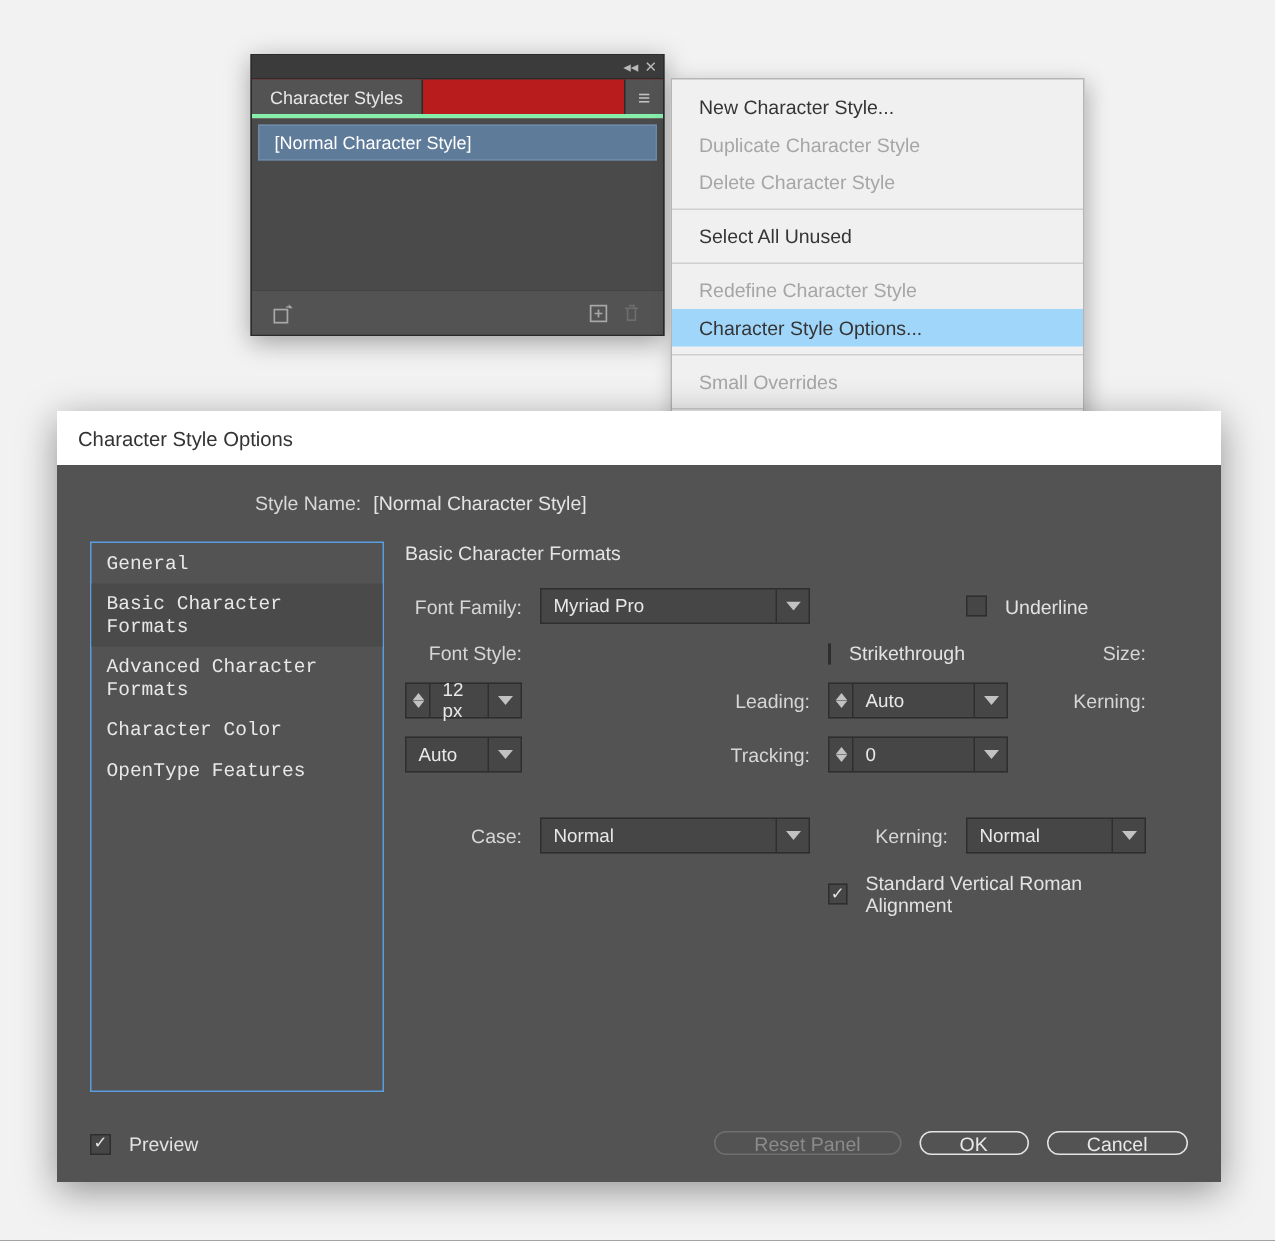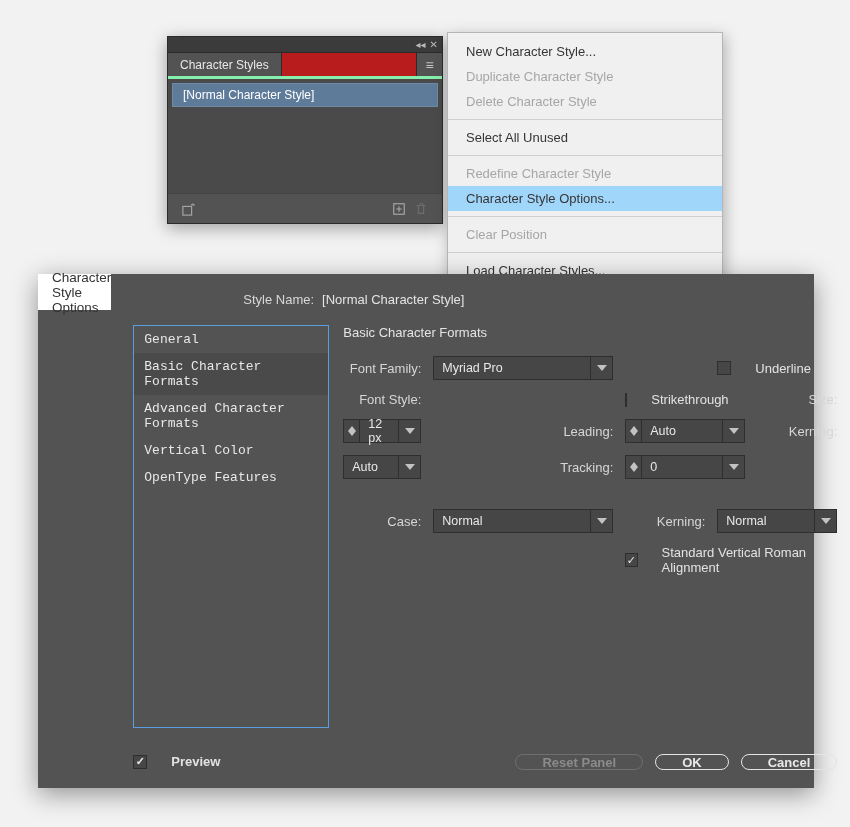--- a/index.html
+++ b/index.html
@@ -39,37 +39,37 @@
     height: 30px; display: flex; align-items: center; padding: 0 10px;
     border-top: 1px solid #444; background: #535353;
   }
   .panel-footer .spacer { flex: 1; }
   .foot-icn { width: 22px; height: 22px; display:flex; align-items:center; justify-content:center; color:#a8a8a8; cursor:pointer; }
   .foot-icn.disabled { color:#6d6d6d; cursor:default; }
   .foot-icn svg { width:14px; height:14px; }
 
   
   .menu {
-    position: absolute; left: 447px; top: 32px; width: 276px;
+    position: absolute; left: 447px; top: 52px; width: 276px;
     background: #f0f0f0; border: 1px solid #b5b5b5;
     box-shadow: 2px 4px 14px rgba(0,0,0,.28);
     padding: 6px 0; font-size: 13px;
   }
   .menu-item {
     padding: 5px 18px; color: #353535; cursor: pointer;
   }
   .menu-item.disabled { color: #a6a6a6; cursor: default; }
   .menu-item.highlight { background: #a1d6fb; }
   .menu-sep { height: 1px; background: #cfcfcf; margin: 5px 0; }
 
   
   .dialog {
     position: absolute; left: 38px; top: 274px; width: 776px;
     height: 514px; background: #535353; box-shadow: 0 6px 24px rgba(0,0,0,.4);
-    display: flex; flex-direction: row;
+    display: flex; flex-direction: column;
   }
   .dlg-title {
     height: 36px; background: #ffffff; color: #333; font-size: 13.5px;
     display: flex; align-items: center; padding-left: 14px;
   }
   .dlg-body {
     flex: 1; display: flex; flex-direction: column; padding: 18px 22px 18px 22px;
     position: relative; color: #e8e8e8;
   }
   .stylename-row {
@@ -106,29 +106,29 @@
     border-right: 1px solid #2e2e2e; justify-content: center; align-items:center;
   }
   .combo .stepper svg{width:8px;height:5px;fill:#c2c2c2;}
   .combo .txt { flex:1; padding-left: 8px; }
   .combo .arrow {
     width: 22px; height:100%; display:flex; align-items:center; justify-content:center;
     border-left:1px solid #2e2e2e;
   }
   .combo .arrow svg{width:10px;height:6px;fill:#c2c2c2;}
   .combo.narrow { width: 120px; }
-  .checkbox { display:flex; align-items:center; gap:24px; color:#e2e2e2; cursor:pointer; font-size:13px;}
+  .checkbox { display:flex; align-items:center; gap:12px; color:#e2e2e2; cursor:pointer; font-size:13px;}
   .checkbox .box {
     width:14px; height:14px; background:#464646; border:1px solid #2e2e2e;
     display:flex; align-items:center; justify-content:center;
   }
   .checkbox .box.checked::after{content:"✓"; color:#e8e8e8; font-size:11px; line-height:1;}
 
   .dlg-footer {
-    display: flex; align-items: flex-start; padding-top: 26px; font-weight: bold;
+    display: flex; align-items: flex-end; padding-top: 26px;
   }
   .dlg-footer .spacer { flex:1; }
   .btn {
     height: 16px; border-radius: 14px; padding: 0 26px;
     background: transparent; border: 1.5px solid #e4e4e4;
     color: #e8e8e8; font-size: 13px; cursor: pointer;
     display:flex; align-items:center; justify-content:center;
   }
   .btn + .btn { margin-left: 12px; }
   .btn.ghost { border-color:#6f6f6f; color:#8b8b8b; cursor:default; }
@@ -174,21 +174,21 @@
 <div class="menu">
   <div class="menu-item">New Character Style...</div>
   <div class="menu-item disabled">Duplicate Character Style</div>
   <div class="menu-item disabled">Delete Character Style</div>
   <div class="menu-sep"></div>
   <div class="menu-item">Select All Unused</div>
   <div class="menu-sep"></div>
   <div class="menu-item disabled">Redefine Character Style</div>
   <div class="menu-item highlight">Character Style Options...</div>
   <div class="menu-sep"></div>
-  <div class="menu-item disabled">Clear Position</div>
+  <div class="menu-item disabled">Small Overrides</div>
   <div class="menu-sep"></div>
   <div class="menu-item">Load Character Styles...</div>
   <div class="menu-item">Load All Styles...</div>
   <div class="menu-sep"></div>
   <div class="menu-item disabled">Small List View</div>
   <div class="menu-item">Large List View</div>
   <div class="menu-item">Reset Normal Character Style</div>
 </div>
 
 <div class="dialog">
@@ -196,21 +196,21 @@
   <div class="dlg-body">
     <div class="stylename-row">
       <span class="lbl">Style Name:</span>
       <span class="val">[Normal Character Style]</span>
     </div>
     <div class="dlg-main">
       <div class="catlist">
         <div class="cat">General</div>
         <div class="cat sel">Basic Character Formats</div>
         <div class="cat">Advanced Character Formats</div>
-        <div class="cat">Vertical Color</div>
+        <div class="cat">Character Color</div>
         <div class="cat">OpenType Features</div>
       </div>
 
       <div class="formpane">
         <div class="section-title">Basic Character Formats</div>
 
         <div class="form-grid">
 
           <div class="fl">Font Family:</div>
           <div class="combo">

